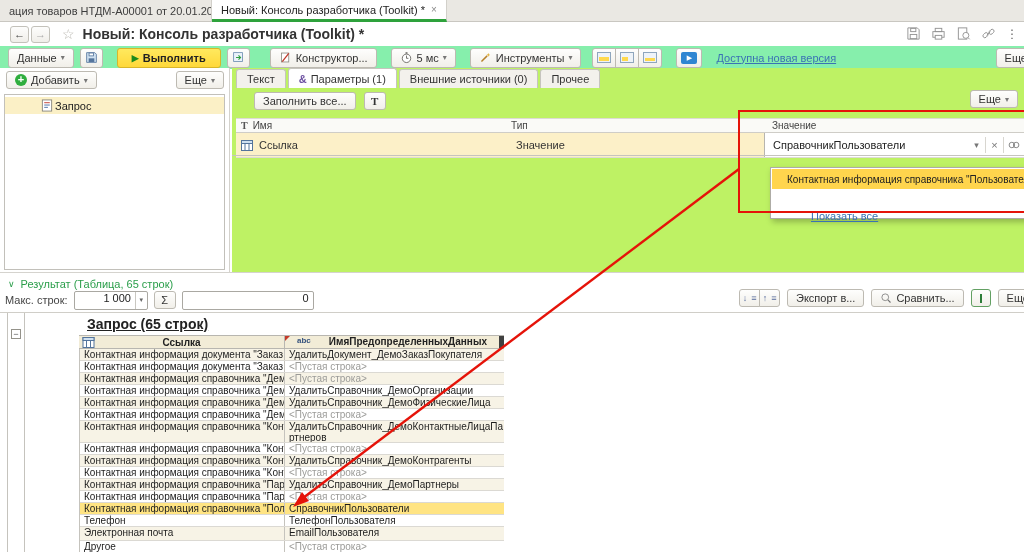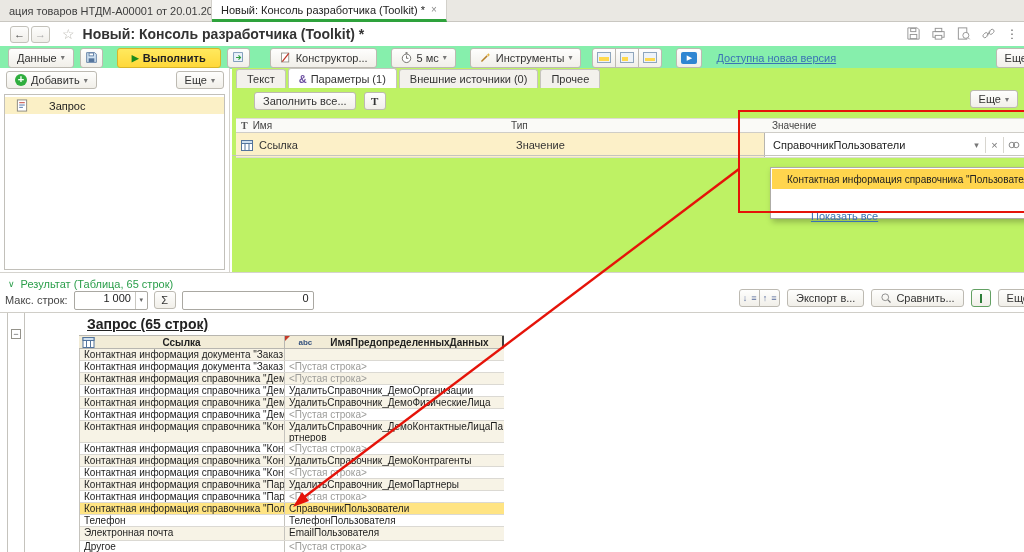--- a/index.html
+++ b/index.html
@@ -39,21 +39,21 @@
   .lay.l2::after { left:1px; right:5px; }
   .lay.l3::after { height:3px; }
   .vbtn { width:16px; height:12px; background:#2f86d2; border-radius:2px; display:flex; align-items:center; justify-content:center; color:#fff; font-size:7px; }
   a.link { color:#3a72b4; text-decoration:underline; font-size:11px; }
 
   
   .leftpanel { position:absolute; left:0; top:68px; width:230px; height:204px; background:#fff; border-right:1px solid #d4d2cc; }
   .lp-toolbar { display:flex; align-items:center; justify-content:space-between; padding:3px 5px 3px 6px; }
   .plus-circle { width:12px; height:12px; border-radius:50%; background:#2fae3e; color:#fff; font-size:11px; line-height:11px; text-align:center; font-weight:bold; }
   .treebox { position:absolute; left:4px; right:4px; top:26px; bottom:2px; border:1px solid #c2c0ba; background:#fff; }
-  .treerow { margin-top:2px; height:17px; display:flex; align-items:center; gap:21px; padding-left:11px; background:#fbf0c6; font-size:11px; color:#222; }
+  .treerow { margin-top:2px; height:17px; display:flex; align-items:center; gap:2px; padding-left:36px; background:#fbf0c6; font-size:11px; color:#222; }
 
   
   .rightpanel { position:absolute; left:232px; top:68px; width:792px; height:204px; background:#bef264; }
   .ptabs { display:flex; gap:2px; padding-left:4px; height:20px; align-items:flex-end; }
   .ptab { height:19px; display:flex; align-items:center; gap:4px; padding:0 10px; border:1px solid #c6c4be; border-bottom:none; border-radius:3px 3px 0 0; background:#f3f1ec; font-size:11px; color:#333; }
   .ptab.active { background:#fff; height:20px; font-weight:normal; position:relative; z-index:2; }
   .ptabs-line { position:absolute; left:0; right:0; top:87px; height:1px; background:#c6c4be; z-index:1; }
   .amp { color:#6b4fa0; font-weight:bold; }
   .fillrow { position:absolute; left:22px; top:24px; display:flex; gap:8px; }
   .btn.small { height:18px; font-size:11px; }
@@ -102,21 +102,21 @@
   .tbl-topline { position:absolute; left:0; top:312px; width:1024px; height:1px; background:#d0cec8; }
   .rtable { position:absolute; left:7px; top:313px; width:497px; bottom:0; border-left:1px solid #c5c3bd; background:#fff; overflow:hidden; }
   .expander-col { position:absolute; left:0; top:0; bottom:0; width:17px; border-right:1px solid #c5c3bd; }
   .minusbox { position:absolute; left:3px; top:16px; width:10px; height:10px; border:1px solid #94928a; background:#fff; font-size:9px; line-height:8px; text-align:center; color:#555; }
   .grid { position:absolute; left:71px; top:0; width:426px; }
   .grouphead { height:22px; display:flex; align-items:center; padding-left:8px; }
   .grouphead span { font-weight:bold; font-size:14px; text-decoration:underline; color:#222; }
   .ghead { display:flex; height:14px; border-top:1px solid #b8b6b0; border-bottom:1px solid #b8b6b0; background:#f2ecd7; font-size:10px; font-weight:bold; color:#222; }
   .ghead .h1 { width:206px; border-right:1px solid #b8b6b0; display:flex; align-items:center; justify-content:center; gap:4px; position:relative; }
   .ghead .h1 .gico { position:absolute; left:3px; top:1px; }
-  .ghead .h2 { width:219px; border-right:2px solid #404040; display:flex; align-items:center; justify-content:center; gap:18px; position:relative; border-left:none; }
+  .ghead .h2 { width:219px; border-right:5px solid #404040; display:flex; justify-content:center; gap:18px; position:relative; border-left:none; }
   .redwedge { position:absolute; left:0; top:0; width:0; height:0; border-top:5px solid #c43a2a; border-right:5px solid transparent; }
   .abc { font-size:8px; font-weight:bold; color:#35527e; }
   .grid .gbody { border-left:1px solid #c5c3bd; }
   .trow { display:flex; height:12px; line-height:12px; font-size:10px; border-bottom:1px solid #dbd9d3; }
   .trow:nth-child(n+15) { height:14px; line-height:11px; }
   .trow.tall { height:22px; line-height:11px; }
   .trow.cream { background:#f7f3e6; }
   .trow.sel { background:#ffe483; }
   .trow .c1 { width:205px; padding-left:4px; border-right:1px solid #c5c3bd; white-space:nowrap; overflow:hidden; color:#1d1d1d; }
   .trow .c2 { width:220px; padding-left:4px; border-right:1px solid #c5c3bd; overflow:hidden; overflow-wrap:anywhere; color:#1d1d1d; }
@@ -411,20 +411,21 @@
       </div>
       <div class="h2">
         <span class="redwedge"></span>
         <span class="abc">abc</span>
         <span>ИмяПредопределенныхДанных</span>
       </div>
     </div>
     <div class="gbody" id="rows">
         <div class="trow cream">
           <div class="c1">Контактная информация документа "Заказ покупателя"</div>
+          <div class="c2">УдалитьДокумент_ДемоЗаказПокупателя</div>
         </div>
         <div class="trow">
           <div class="c1">Контактная информация документа "Заказ покупателя"</div>
           <div class="c2 empty">&lt;Пустая строка&gt;</div>
         </div>
         <div class="trow cream">
           <div class="c1">Контактная информация справочника "Демо: Организации"</div>
           <div class="c2 empty">&lt;Пустая строка&gt;</div>
         </div>
         <div class="trow">

